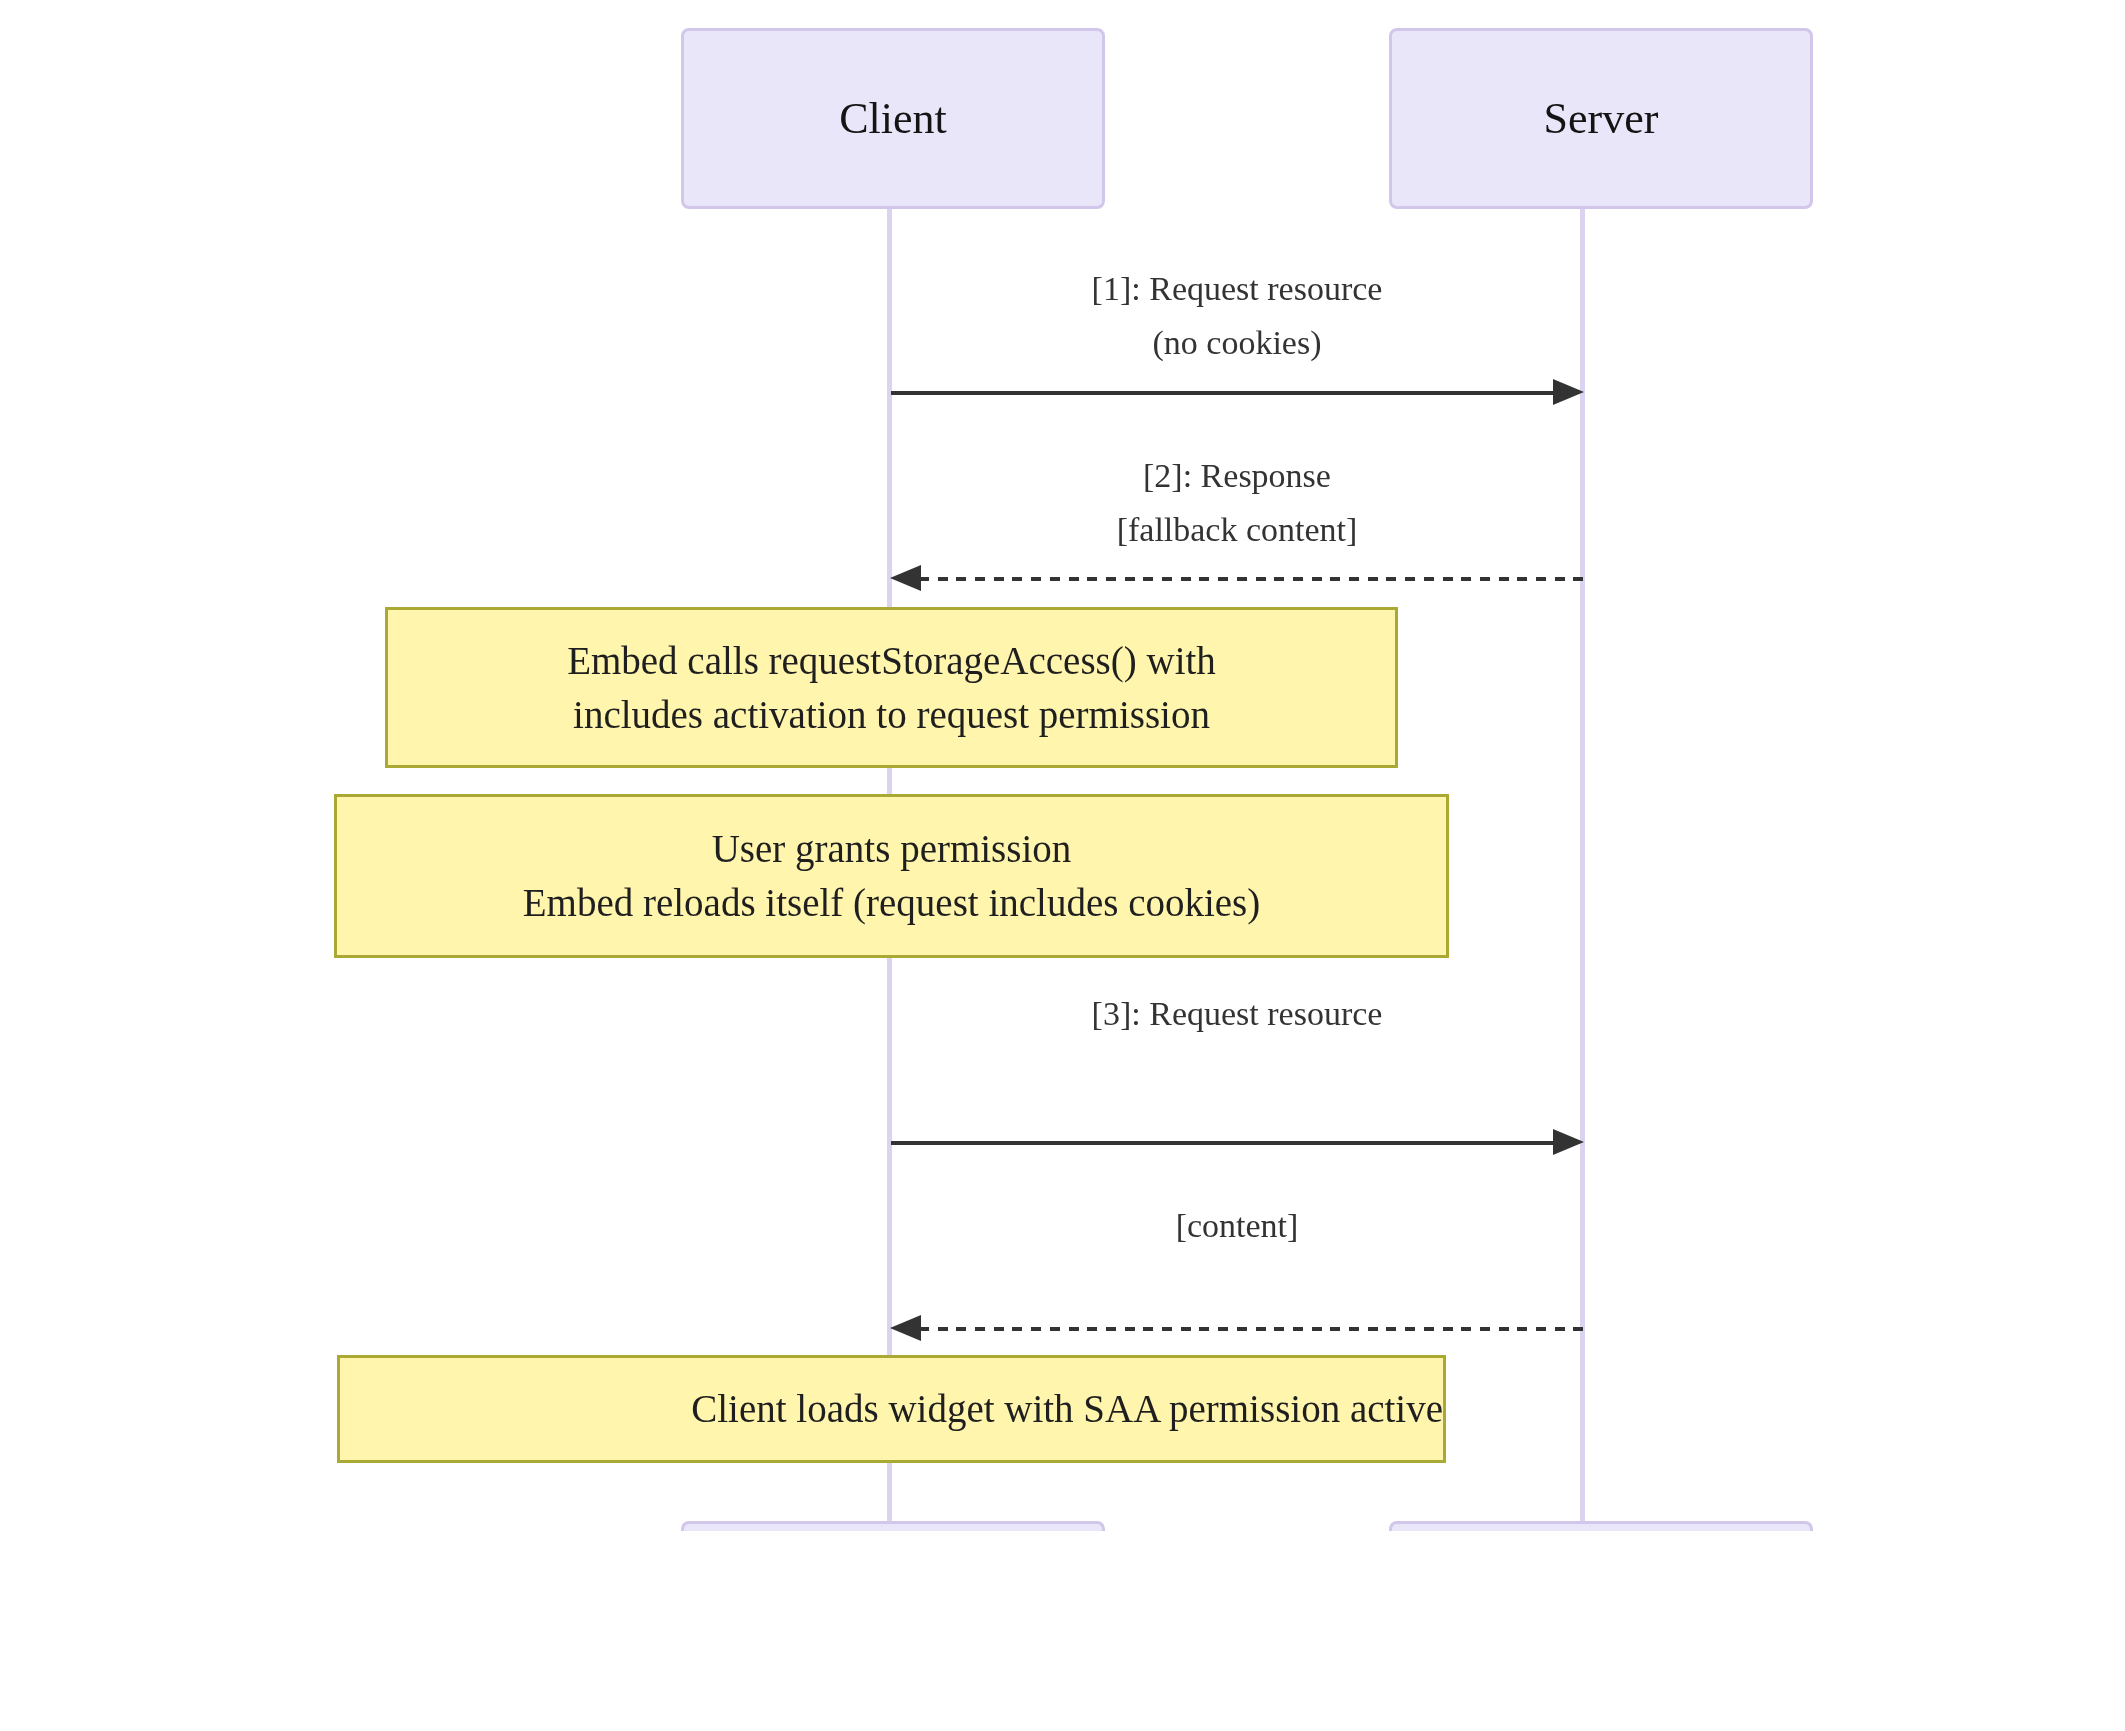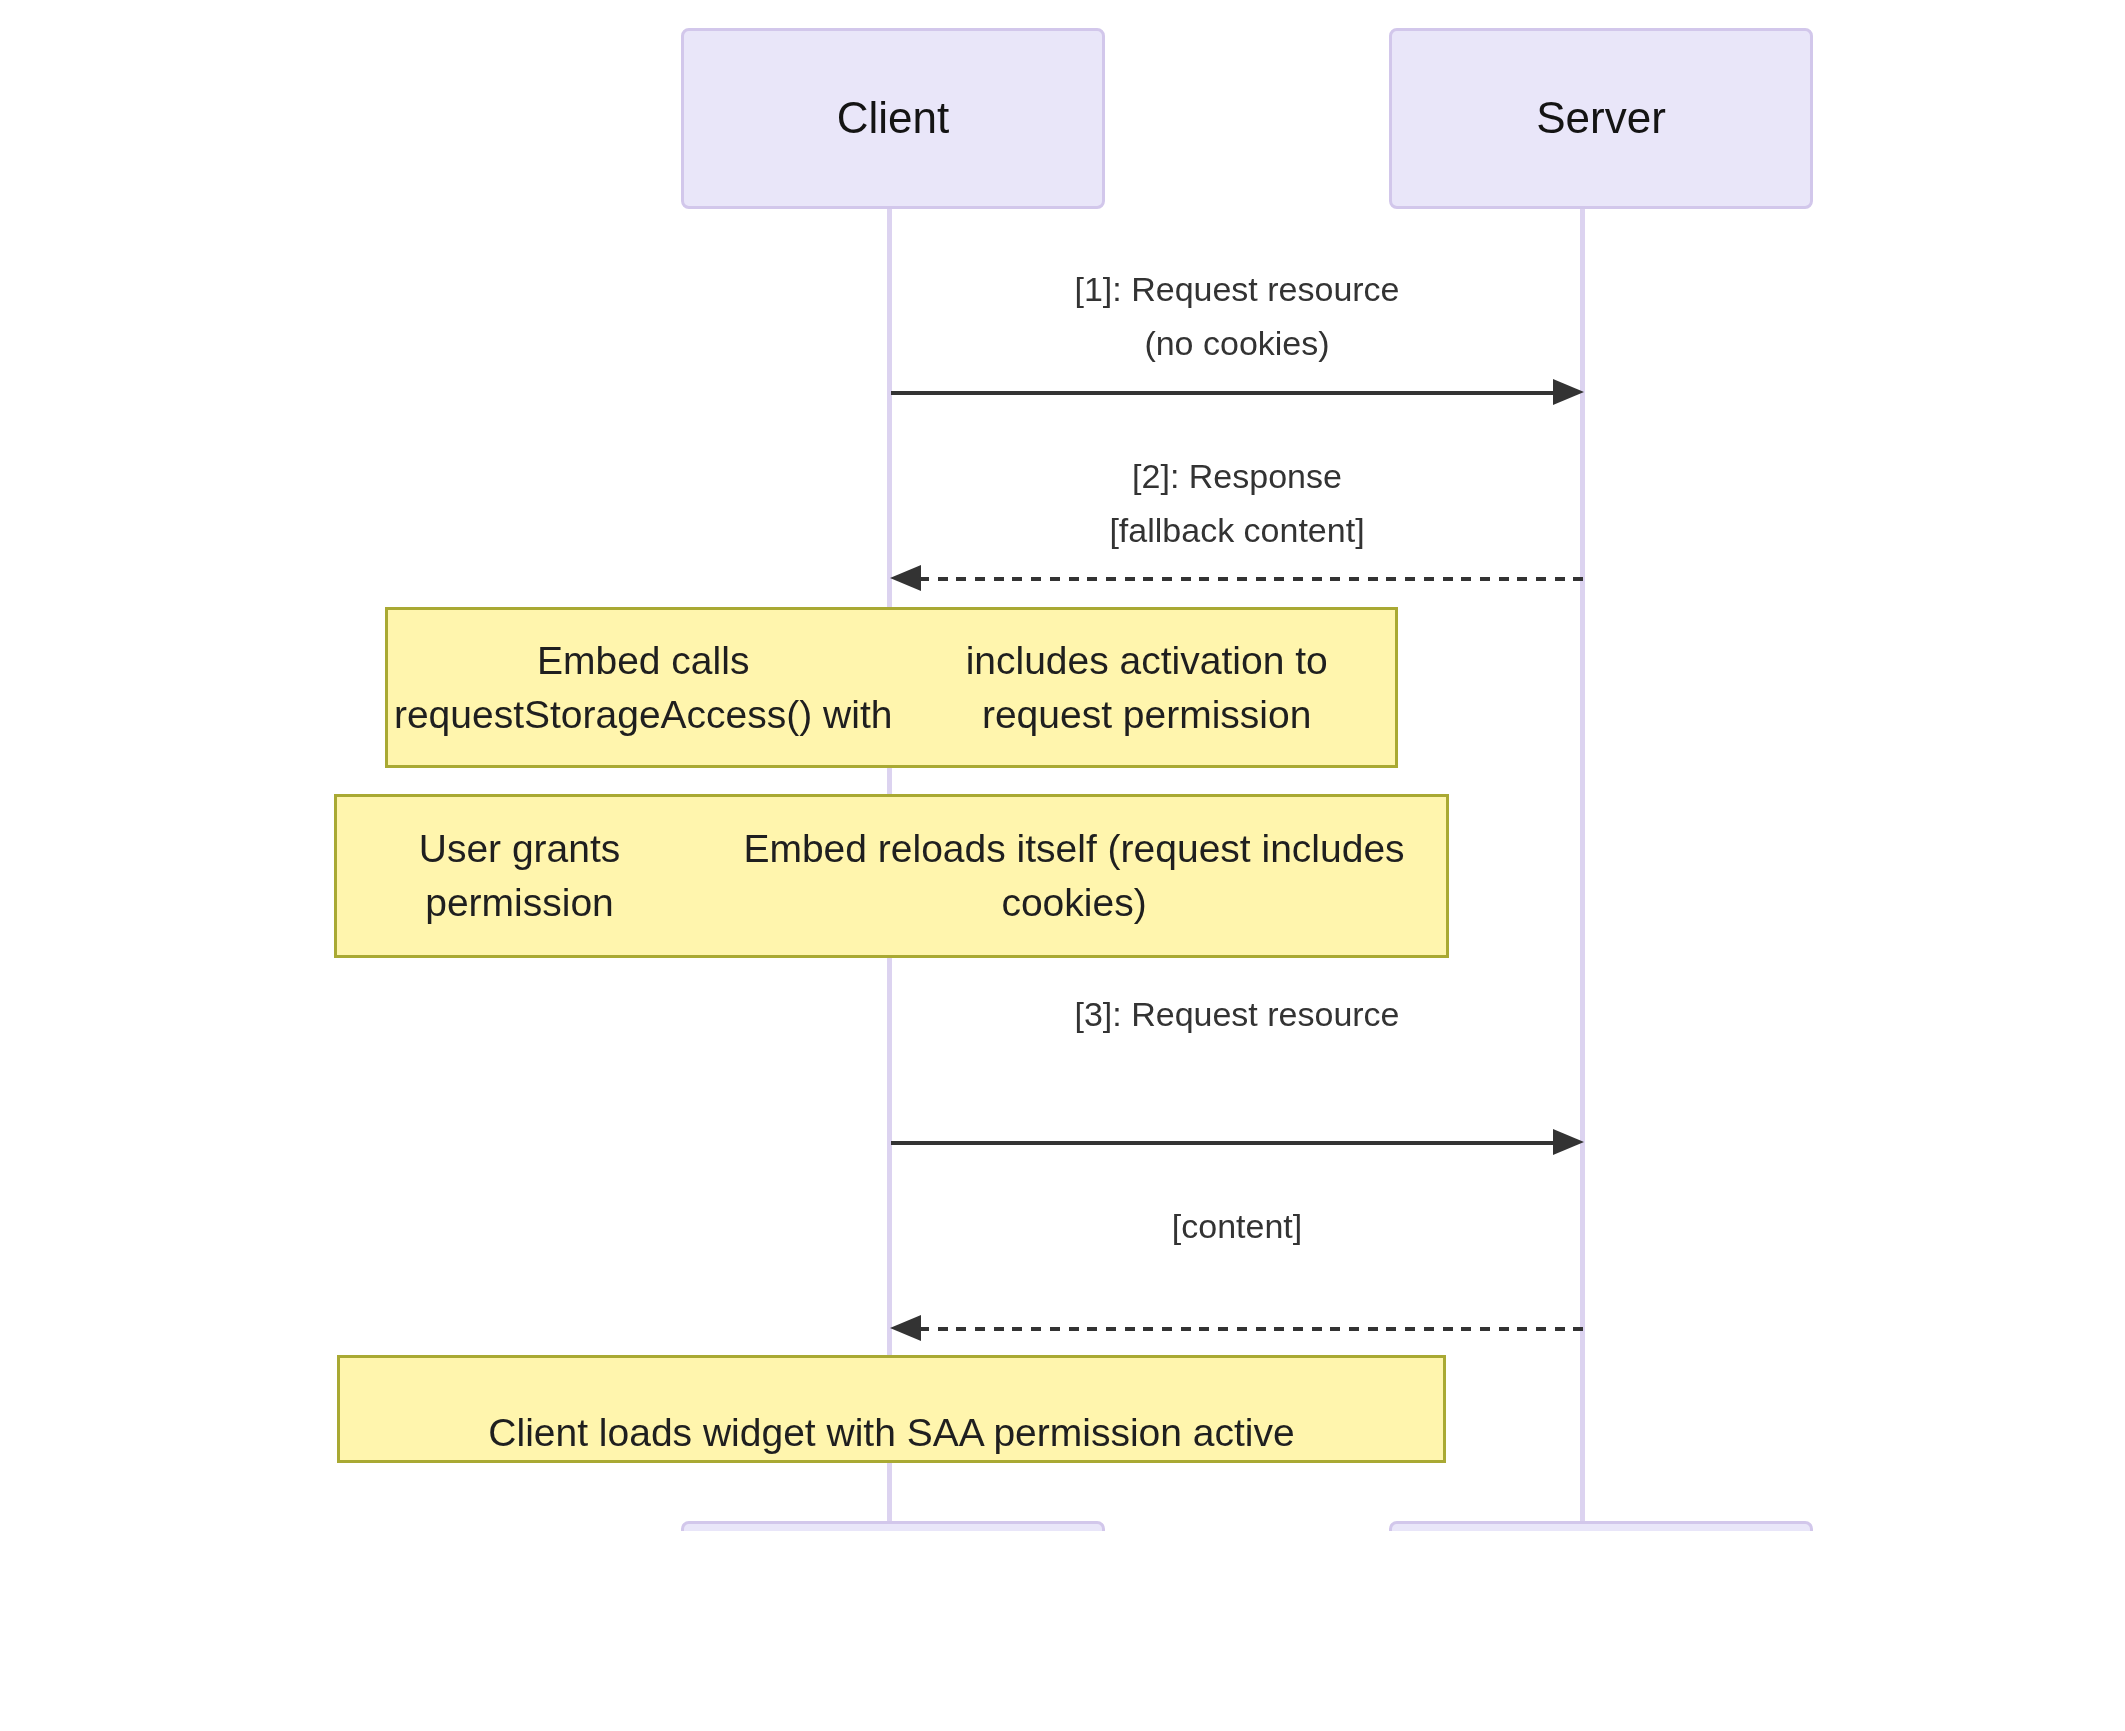--- a/index.html
+++ b/index.html
@@ -5,21 +5,21 @@
   html, body {
     margin: 0;
     padding: 0;
     background: #ffffff;
   }
   .diagram {
     position: relative;
     width: 2126px;
     height: 1531px;
     background: #ffffff;
-    font-family: Liberation Sans, sans-serif;
+    font-family: Liberation Serif, serif;
     overflow: hidden;
   }
 
   
   .lifeline {
     position: absolute;
     width: 4.9px;
     top: 209px;
     height: 1312px;
     background: #dcd3f0;
@@ -106,21 +106,21 @@
     border-right: 31.5px solid #333333;
   }
 
   
   .note {
     position: absolute;
     background: #fff5ad;
     border: 3.9px solid #a9a933;
     box-sizing: border-box;
     display: flex;
-    flex-direction: row;
+    flex-direction: column;
     align-items: center;
     justify-content: center;
     text-align: center;
     font-size: 39px;
     line-height: 54px;
     color: #1f1f1f;
   }
   .note1 { left: 385px; top: 607px; width: 1013px; height: 161px; }
   .note2 { left: 334px; top: 794px; width: 1115px; height: 164px; }
   .note3 { left: 337px; top: 1355px; width: 1109px; height: 108px; align-items: flex-end; }

